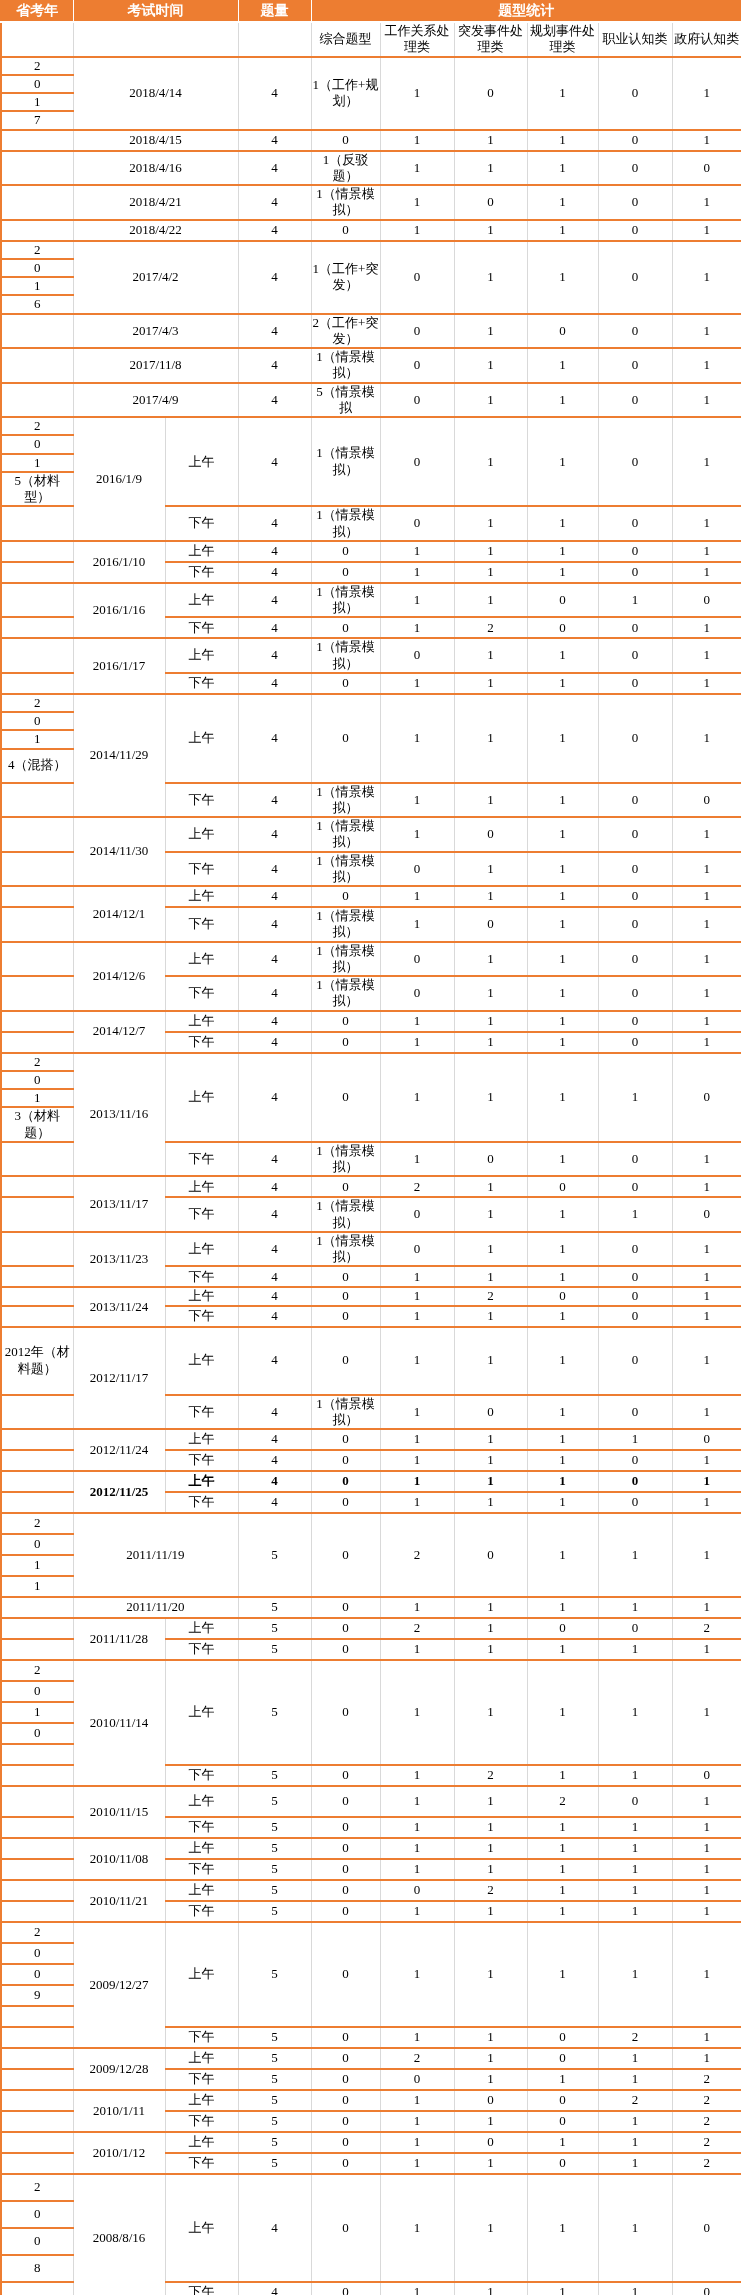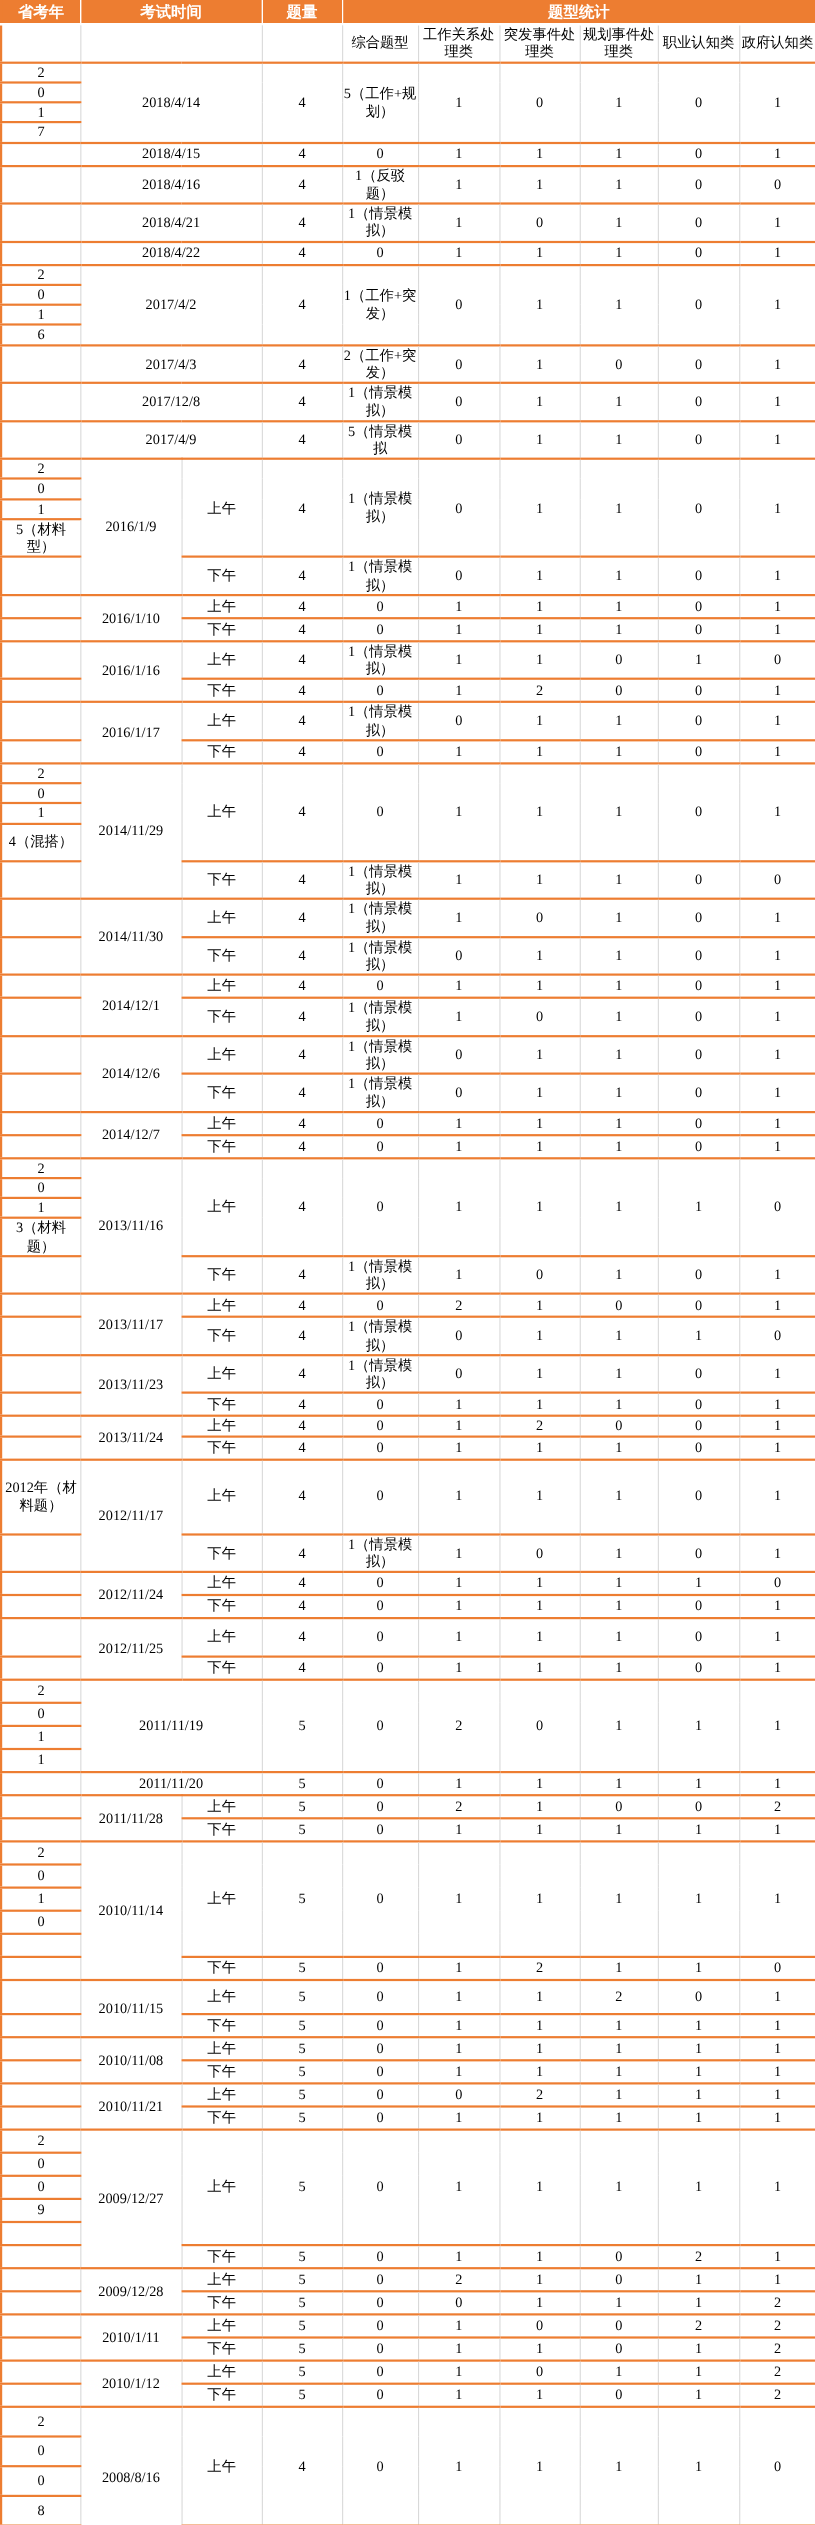--- a/index.html
+++ b/index.html
@@ -50,21 +50,21 @@
           <td>工作关系处理类</td>
           <td>突发事件处理类</td>
           <td>规划事件处理类</td>
           <td>职业认知类</td>
           <td>政府认知类</td>
         </tr>
         <tr style="height: 18px;">
           <td>2</td>
           <td colspan="2" rowspan="4">2018/4/14</td>
           <td rowspan="4">4</td>
-          <td rowspan="4">5（工作+规划）</td>
+          <td rowspan="4">1（工作+规划）</td>
           <td rowspan="4">1</td>
           <td rowspan="4">0</td>
           <td rowspan="4">1</td>
           <td rowspan="4">0</td>
           <td rowspan="4">1</td>
         </tr>
         <tr style="height: 18px;">
           <td>0</td>
         </tr>
         <tr style="height: 18px;">
@@ -143,21 +143,21 @@
           <td>4</td>
           <td>2（工作+突发）</td>
           <td>0</td>
           <td>1</td>
           <td>0</td>
           <td>0</td>
           <td>1</td>
         </tr>
         <tr style="height: 34px;">
           <td></td>
-          <td colspan="2">2017/12/8</td>
+          <td colspan="2">2017/11/8</td>
           <td>4</td>
           <td>1（情景模拟）</td>
           <td>0</td>
           <td>1</td>
           <td>1</td>
           <td>0</td>
           <td>1</td>
         </tr>
         <tr style="height: 34px;">
           <td></td>
@@ -535,21 +535,21 @@
           <td></td>
           <td>下午</td>
           <td>4</td>
           <td>0</td>
           <td>1</td>
           <td>1</td>
           <td>1</td>
           <td>0</td>
           <td>1</td>
         </tr>
-        <tr style="height: 35px;">
+        <tr style="height: 21px; font-weight: bold;">
           <td></td>
           <td rowspan="2">2012/11/25</td>
           <td>上午</td>
           <td>4</td>
           <td>0</td>
           <td>1</td>
           <td>1</td>
           <td>1</td>
           <td>0</td>
           <td>1</td>

